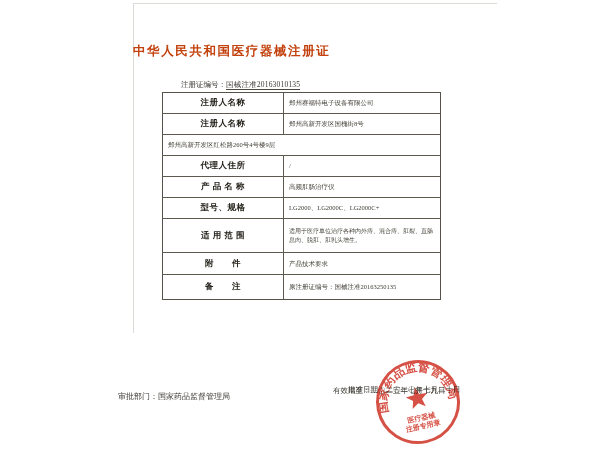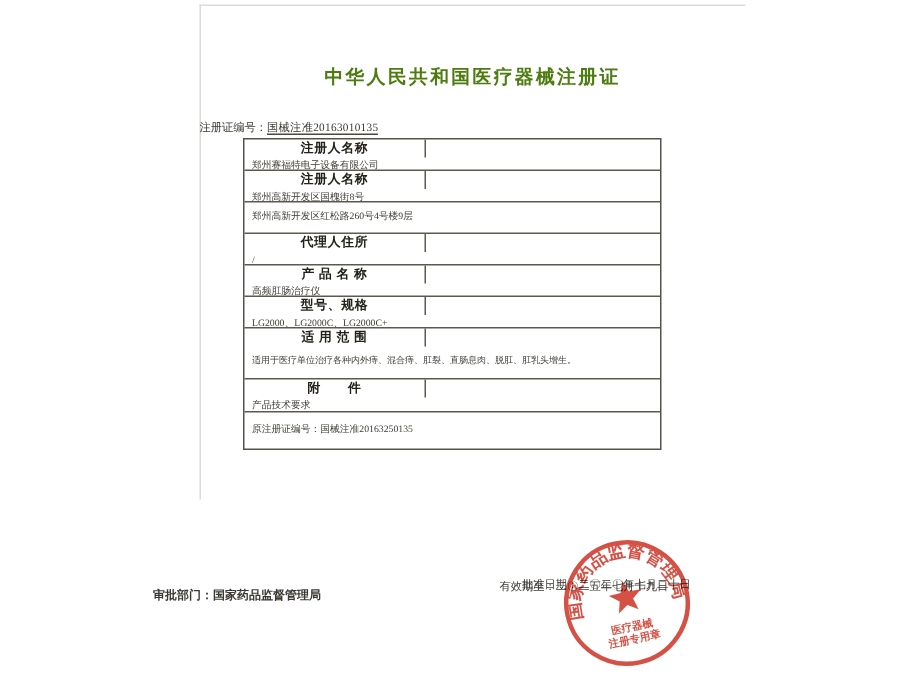--- a/index.html
+++ b/index.html
@@ -5,43 +5,43 @@
   html,body { margin:0; padding:0; background:#ffffff; }
   .screen {
     position:relative; width:600px; height:450px; overflow:hidden;
     background:#ffffff; color:#2f2d28;
     font-family:"Liberation Serif","DejaVu Serif",serif;
   }
   .page-edge-top { position:absolute; left:133px; top:3px; width:364px; height:0; border-top:1px solid #dddbd5; }
   .page-edge-left { position:absolute; left:133px; top:3px; width:0; height:330px; border-left:1px solid #dcdad4; }
 
   .title {
-    position:absolute; left:133px; top:43px; width:364px; text-align:center;
-    font-size:12.5px; font-weight:bold; letter-spacing:1.6px; color:#4d7c0f;
+    position:absolute; left:133px; top:43px; width:364px; text-align:left;
+    font-size:12.5px; font-weight:bold; letter-spacing:1.6px; color:#c2410c;
   }
 
-  .regno { position:absolute; left:133px; top:80px; font-size:7.5px; color:#3c3a33; white-space:nowrap; }
+  .regno { position:absolute; left:133px; top:80px; font-size:7.5px; color:#3c3a33; white-space:nowrap;padding-left:48px; }
   .regno .num { border-bottom:1px solid #4c493f; letter-spacing:0.2px; }
 
   .tbl { position:absolute; left:162px; top:92px; width:277px; border:1px solid #565249; background:rgba(255,255,255,0); }
-  .trow { display:flex; border-bottom:1px solid #5d594f;flex-direction:column; }
+  .trow { display:flex; border-bottom:1px solid #5d594f; }
   .trow:last-child { border-bottom:none; }
   .tlabel {
     width:120px; min-width:120px; border-right:1px solid #5d594f;
     display:flex; align-items:center; justify-content:center;
     font-weight:bold; font-size:8.5px; letter-spacing:0.5px; color:#232119;
   }
   .tvalue {
     flex:1; display:flex; align-items:center; padding:1px 5px;
     font-size:6.5px; color:#413e36; line-height:1.45;
   }
   .wrap .tvalue { font-size:6px; }
   .h20{height:20px} .h44{height:44px} .h33{height:33px} .h21{height:21px} .h24{height:24px}
 
-  .footer-dept { position:absolute; left:102px; top:391px; font-size:8px; color:#3a3831; white-space:nowrap;font-weight:bold; }
+  .footer-dept { position:absolute; left:118px; top:391px; font-size:8px; color:#3a3831; white-space:nowrap; }
   .date-line1 { position:absolute; left:333px; top:385px; font-size:7.5px; color:#3a3831; white-space:nowrap;margin-left:15px; }
   .date-line2 { position:absolute; left:333px; top:386px; font-size:7.5px; color:#3a3831; white-space:nowrap; }
 
   .seal {
     position:absolute; left:374px; top:358px; width:88px; height:88px;
     transform:rotate(-12deg); opacity:0.87; mix-blend-mode:multiply;
     pointer-events:none;
   }
   .seal svg { width:100%; height:100%; font-family:"Liberation Serif","DejaVu Serif",serif; }
 </style>
@@ -84,20 +84,21 @@
     </div>
     <div class="trow h33 wrap">
       <div class="tlabel">适 用 范 围</div>
       <div class="tvalue">适用于医疗单位治疗各种内外痔、混合痔、肛裂、直肠息肉、脱肛、肛乳头增生。</div>
     </div>
     <div class="trow h21">
       <div class="tlabel">附　　件</div>
       <div class="tvalue">产品技术要求</div>
     </div>
     <div class="trow h24">
+      <div class="tlabel">备　　注</div>
       <div class="tvalue">原注册证编号：国械注准20163250135</div>
     </div>
   </div>
 
   <div class="footer-dept">审批部门：国家药品监督管理局</div>
   <div class="date-line1">批准日期：二〇二〇年七月二十日</div>
   <div class="date-line2">有效期至：二〇二五年七月十九日</div>
 
   <div class="seal">
     <svg viewBox="0 0 100 100">

